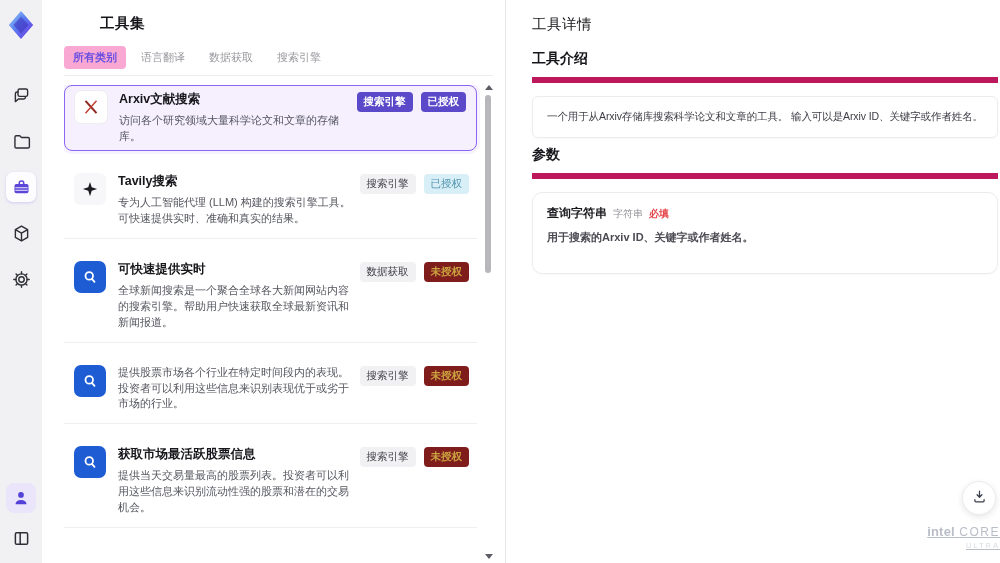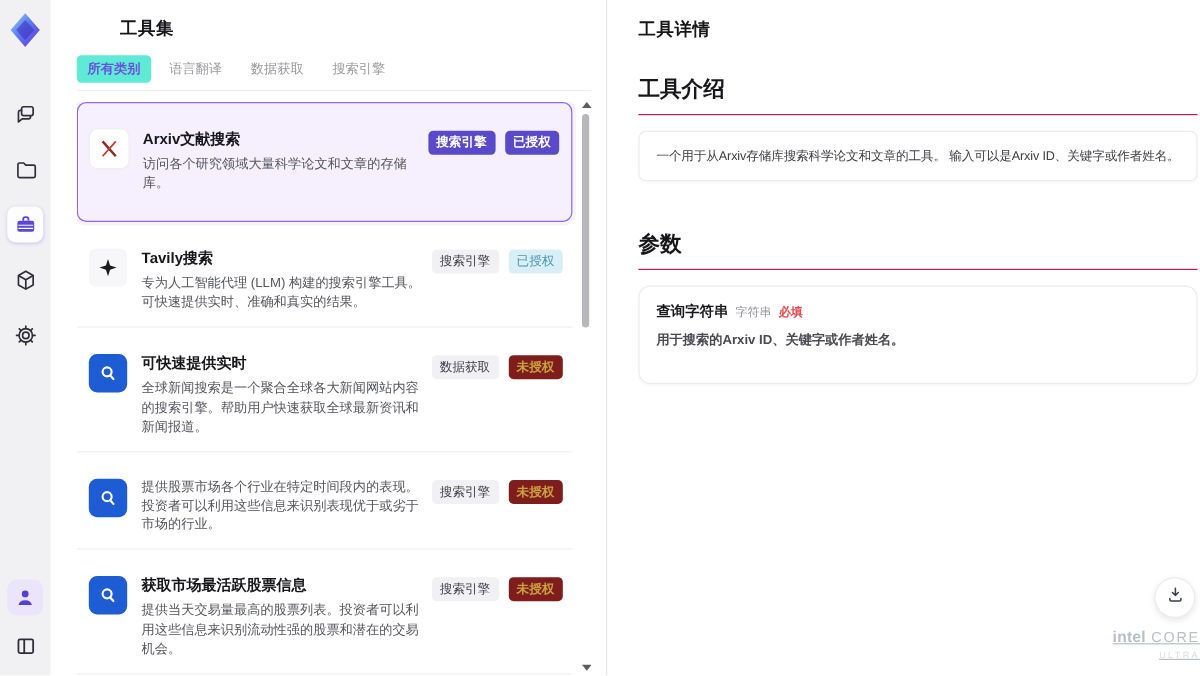--- a/index.html
+++ b/index.html
@@ -24,31 +24,31 @@
   .rail-btn.user-active { background:#eae5fa; border-radius:8px; }
   .rail-spacer { flex:1; }
   .rail-bottom { display:flex; flex-direction:column; gap:10px; align-items:center; }
   .rail-btn svg { display:block; }
 
   
   .list-panel { width:463px; padding:14px 12px 0 22px; flex-shrink:0; display:flex; flex-direction:column; }
   .panel-title { font-size:14.5px; font-weight:bold; letter-spacing:.5px;margin-left:36px; }
   .tabs { display:flex; gap:6px; margin-top:13px; border-bottom:1px solid #ededf0; padding-bottom:6px; }
   .tab { font-size:11px; color:#99999f; padding:4px 9px; border-radius:4px; cursor:pointer; white-space:nowrap; }
-  .tab.active { background:#5eead4; color:#6a50e0; font-weight:bold;font-family:Liberation Serif, serif; }
+  .tab.active { background:#f9a8d4; color:#6a50e0; font-weight:bold;font-family:Liberation Serif, serif; }
 
   .tool-list { position:relative; margin-top:9px; padding-right:16px; flex:1; overflow:hidden; }
   .tool-card {
     display:flex; align-items:flex-start; background:#fff;
     padding:11px 8px 11px 10px; margin-bottom:11px;
     border-bottom:1px solid #efeff1; cursor:pointer;
   }
   .tool-card.selected {
     border:1.5px solid #8a66f2; background:#f5effe; border-radius:8px;
-    box-shadow:0 0 0 3px rgba(138,102,242,.08); padding:22px 10px;
+    box-shadow:0 0 0 3px rgba(138,102,242,.08); padding:5px 10px;
   }
   .tool-icon {
     width:32px; height:32px; border-radius:6px; margin-right:12px; flex-shrink:0;
     display:flex; align-items:center; justify-content:center;
   }
   .icon-arxiv { background:#fff; box-shadow:0 0 0 1px #eee; }
   .icon-tavily { background:#f7f7f9; }
   .icon-blue { background:#1d5cd3; border-radius:7px; }
   .tool-body { flex:1; min-width:0; padding-right:6px; }
   .tool-name { font-size:12.5px; font-weight:bold; color:#17171b; margin-bottom:5px; }
@@ -61,26 +61,26 @@
   .tag.yellow { background:#7f1d1d; color:#c9a23f;font-weight:bold; }
 
   .list-scrollbar { position:absolute; right:0; top:0; bottom:4px; width:9px; }
   .sb-arrow { position:absolute; left:1px; width:0; height:0; border-left:4px solid transparent; border-right:4px solid transparent; cursor:pointer; }
   .sb-arrow.up { top:0; border-bottom:5px solid #5c5c64; }
   .sb-arrow.down { bottom:0; border-top:5px solid #5c5c64; }
   .sb-thumb { position:absolute; top:10px; left:1px; width:6px; height:178px; background:#b7b7bc; border-radius:3px; cursor:pointer; }
 
   
   .details-panel { flex:1; border-left:1px solid #e7e7ea; padding:15px 22px 0 26px; position:relative; }
-  .details-title { font-size:14.5px; font-weight:bold; letter-spacing:.5px; margin-bottom:28px; }
-  .section-header { font-size:18px; font-weight:bold; padding-bottom:9px; border-bottom:1px solid #be185d; margin-bottom:13px; }
+  .details-title { font-size:14.5px; font-weight:normal; letter-spacing:.5px; margin-bottom:16px; }
+  .section-header { font-size:14px; font-weight:bold; padding-bottom:9px; border-bottom:6px solid #be185d; margin-bottom:13px; }
   .info-box {
     border:1px solid #ececef; border-radius:6px; padding:13px 14px;
     font-size:10.5px; color:#3c3c44; letter-spacing:-.1px;
-    box-shadow:0 1px 2px rgba(0,0,0,.03); margin-bottom:40px;
+    box-shadow:0 1px 2px rgba(0,0,0,.03); margin-bottom:8px;
     white-space:nowrap; overflow:hidden;text-align:right;
   }
   .param-box {
     border:1px solid #ececef; border-radius:10px; padding:12px 14px 28px;
     box-shadow:0 1px 2px rgba(0,0,0,.03);
   }
   .param-head { display:flex; align-items:baseline; gap:6px; margin-bottom:8px; }
   .param-name { font-size:12px; font-weight:bold; color:#17171b; }
   .param-type { font-size:10px; color:#8e8e96; }
   .param-req { font-size:10px; color:#e5484d;font-weight:bold; }

